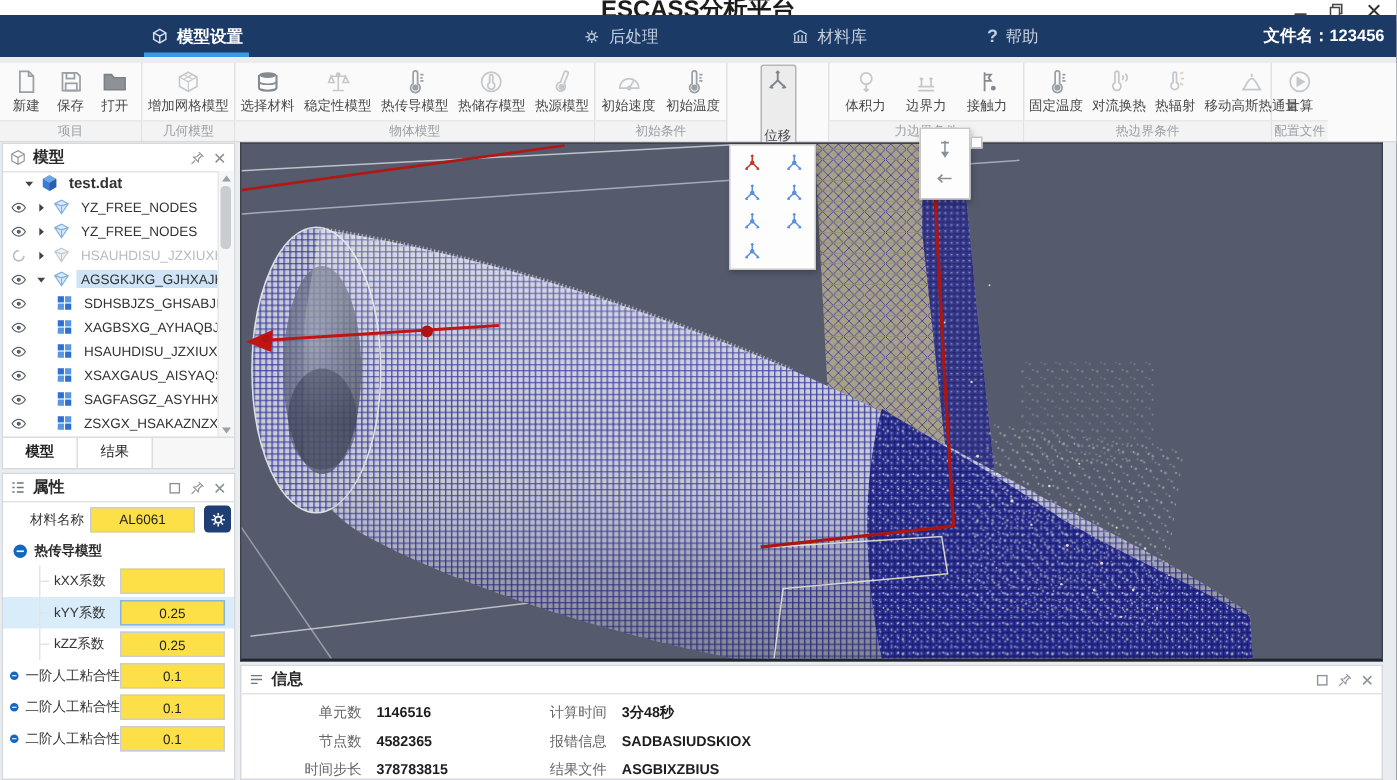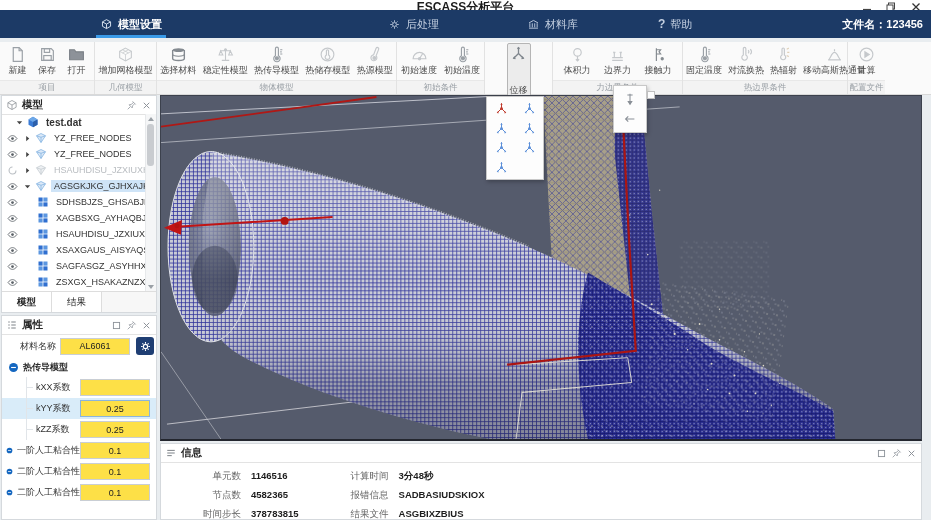--- a/index.html
+++ b/index.html
@@ -4,21 +4,21 @@
 <style>
   html,body{margin:0;padding:0;}
   body{width:931px;height:520px;position:relative;overflow:hidden;background:#e9edf0;
        font-family:"Liberation Sans","DejaVu Sans",sans-serif;-webkit-font-smoothing:antialiased;}
   .ic{display:inline-block;vertical-align:middle;}
   .ic svg{display:block;width:100%;height:100%;}
   .dim{opacity:.55;}
 
   
   .titlebar{position:absolute;left:0;top:0;width:931px;height:14px;background:#fff;}
-  .titlebar .title{position:absolute;left:0;right:0;top:0;text-align:center;font-size:12px;font-weight:bold;color:#1c1c1c;line-height:14px;}
+  .titlebar .title{position:absolute;left:0;right:0;top:0;text-align:center;font-size:16px;font-weight:bold;color:#1c1c1c;line-height:14px;}
   .winbtn{position:absolute;top:1px;width:12px;height:12px;}
 
   
   .menubar{position:absolute;left:0;top:10px;width:931px;height:28px;background:#1c3a66;}
   .mtab{position:absolute;top:0;height:28px;display:flex;align-items:center;gap:5px;font-size:11px;color:#c3cfe0;cursor:default;}
   .mtab .ic{width:13px;height:13px;}
   .mtab.active{color:#fff;font-weight:bold;}
   .mtab.active::after{content:'';position:absolute;left:-4px;right:-4px;bottom:0;height:3px;background:#3a9ae8;}
   .qmark{font-size:12px;font-weight:bold;}
   .filename{position:absolute;right:8px;top:0;height:28px;line-height:28px;font-size:11px;font-weight:bold;color:#fff;}
@@ -82,21 +82,21 @@
   
   .fpanel{position:absolute;background:#fdfdfd;border:1px solid #c8c8c8;box-shadow:1px 2px 4px rgba(0,0,0,.25);z-index:6;}
   .disp-menu{left:486px;top:96px;width:58px;height:84px;display:grid;grid-template-columns:1fr 1fr;align-items:center;justify-items:center;padding:2px 0;box-sizing:border-box;}
   .disp-menu .ic{width:15px;height:15px;}
   .mini-menu{left:613px;top:85px;width:32px;height:46px;display:flex;flex-direction:column;align-items:center;justify-content:space-evenly;}
   .mini-menu .ic{width:14px;height:14px;}
   .fhandle{position:absolute;left:647px;top:91px;width:6px;height:6px;background:#fdfdfd;border:1px solid #c0c0c0;z-index:6;}
 
   
   .infopanel{left:160px;top:443px;width:762px;height:77px;}
-  .ibody{position:absolute;left:0;right:0;top:18px;bottom:0;display:flex;padding:7px 0 0 22px;gap:32px;}
+  .ibody{position:absolute;left:0;right:0;top:18px;bottom:0;display:flex;padding:7px 0 0 22px;gap:48px;}
   .icol{display:flex;flex-direction:column;gap:6px;}
   .ifield{display:flex;font-size:9.5px;line-height:13px;}
   .ifield .ilbl{width:58px;text-align:right;color:#666;margin-right:10px;white-space:nowrap;}
   .ifield .ival{color:#1d1d1d;font-weight:bold;white-space:nowrap;}
 </style>
 </head>
 <body>
 
 <div class="titlebar">
   <div class="title">ESCASS分析平台</div>

